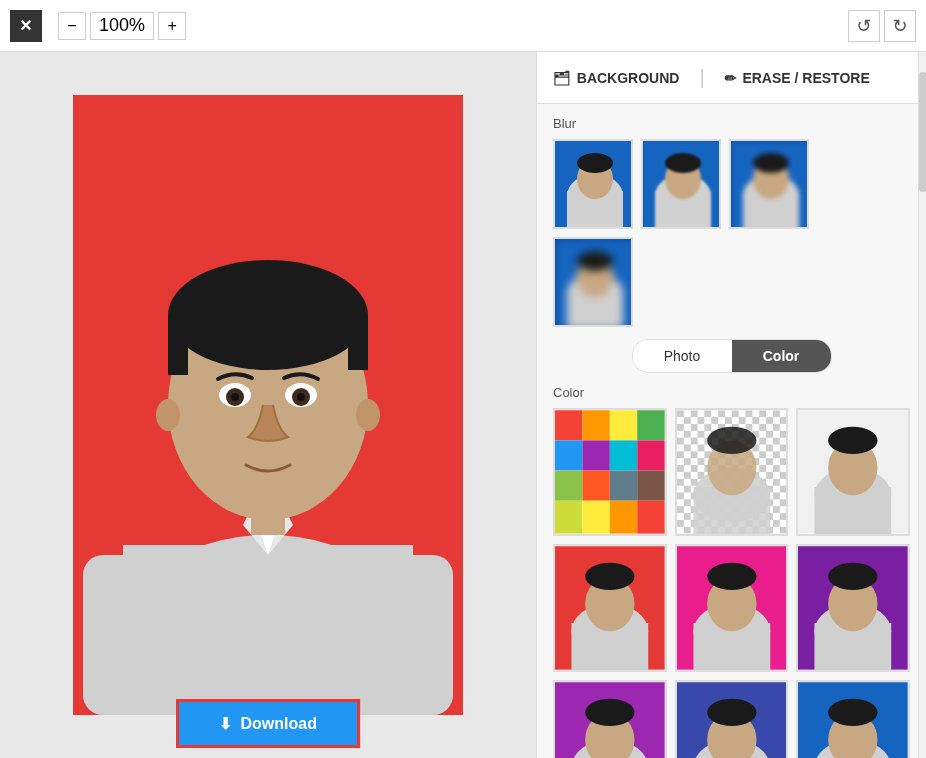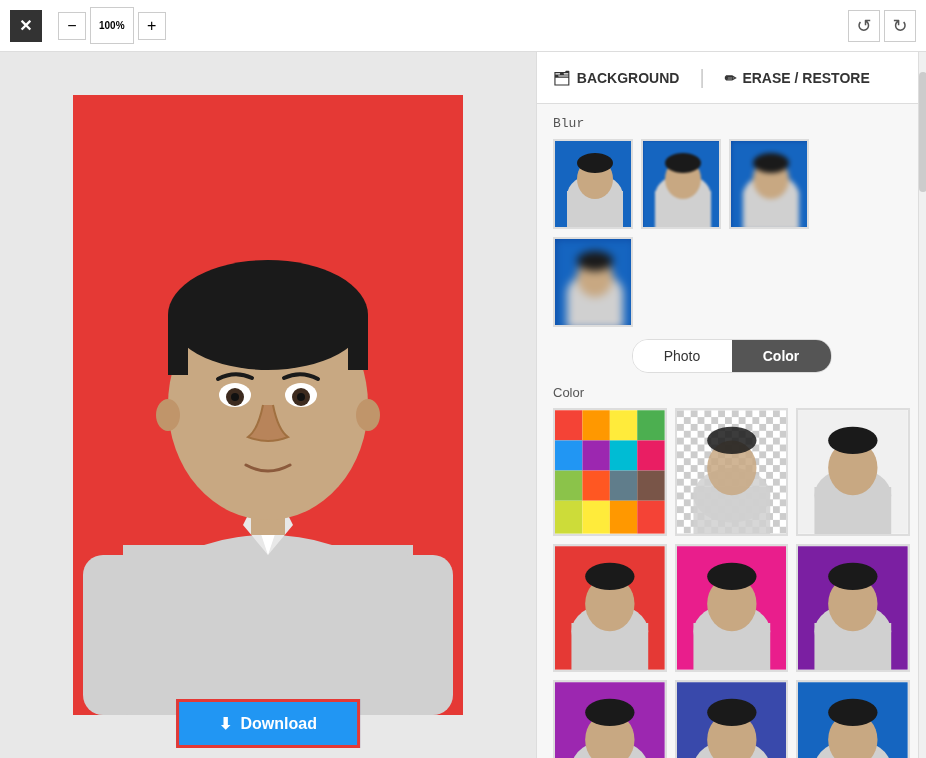--- a/index.html
+++ b/index.html
@@ -43,23 +43,23 @@
       width: 28px; height: 28px;
       background: #fff;
       border: 1px solid #ccc;
       cursor: pointer;
       font-size: 16px;
       display: flex; align-items: center; justify-content: center;
     }
     .zoom-value {
       border: 1px solid #ccc;
       padding: 2px 8px;
-      font-size: 10px;
-      height: 37px;
-      display: flex; align-items: center; font-weight: bold;
+      font-size: 18px;
+      height: 28px;
+      display: flex; align-items: center;
     }
     .history-controls {
       display: flex;
       gap: 4px;
       margin-left: auto;
     }
     .history-btn {
       width: 32px; height: 32px;
       background: transparent;
       border: 1px solid #ccc;
@@ -168,21 +168,20 @@
       flex: 1;
       overflow-y: auto;
       padding: 12px 16px;
     }
 
     .section-label {
       font-size: 13px;
       color: #555;
       margin-bottom: 8px;
       font-weight: normal;
-      font-family: Liberation Mono, monospace;
     }
 
     
     .thumbnails-row {
       display: flex;
       gap: 8px;
       margin-bottom: 8px;
     }
     .thumb {
       width: 80px;

